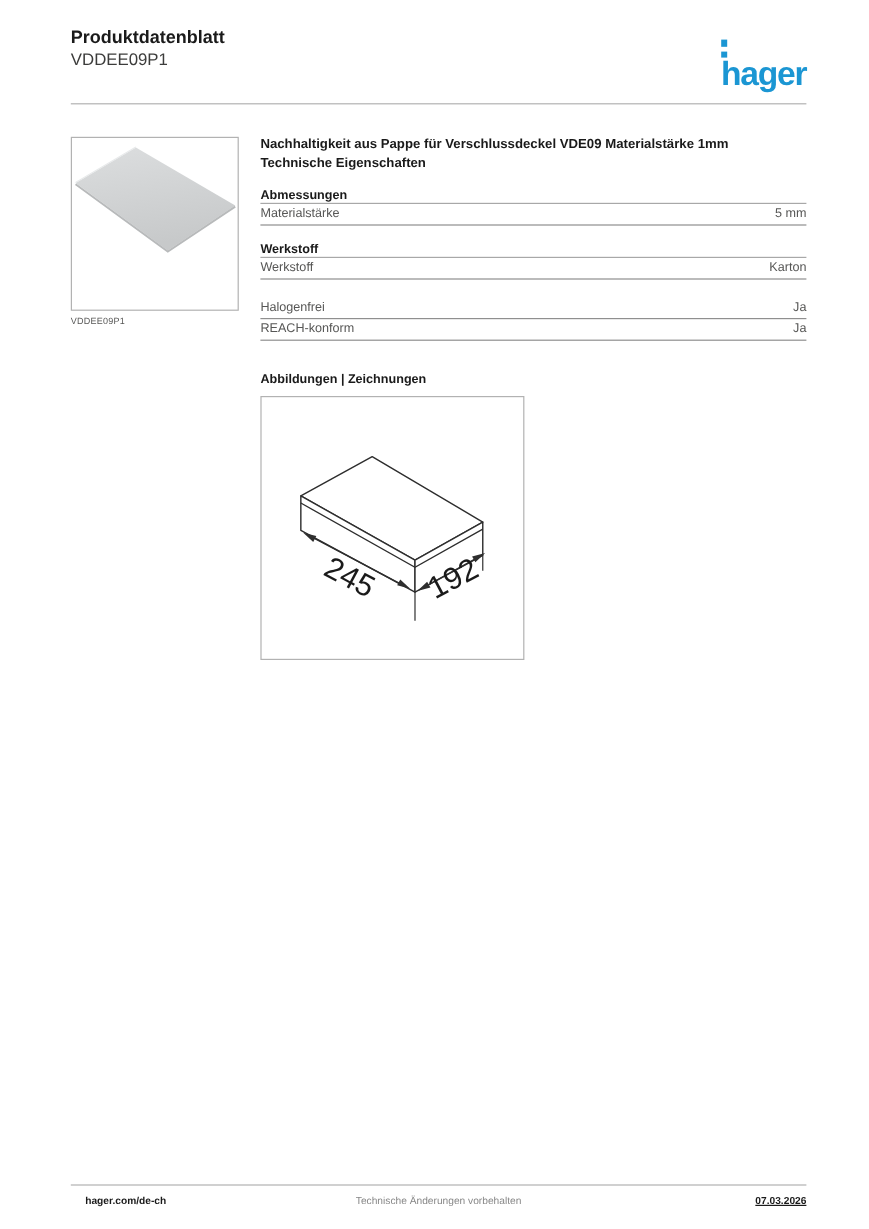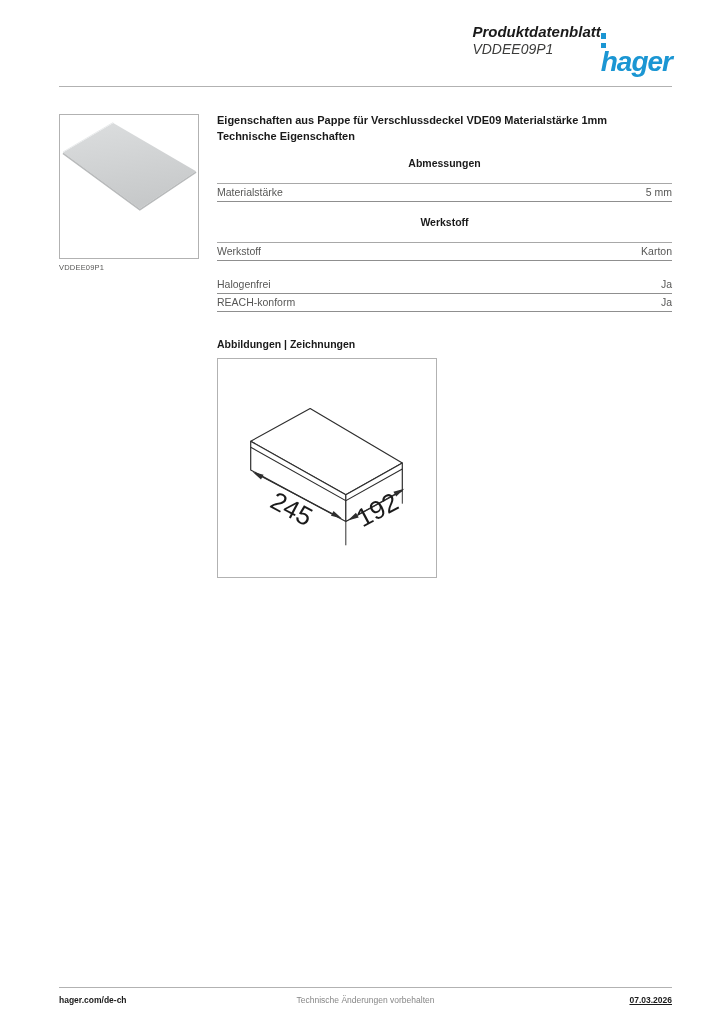--- a/index.html
+++ b/index.html
@@ -10,23 +10,22 @@
     background:#ffffff;
     font-family:"Liberation Sans", sans-serif;
     color:#1a1a1a;
     overflow:hidden;
   }
 
   
   .header {
     margin:23px 52px 0 59px;
     display:flex;
-    justify-content:flex-end;
+    justify-content:space-between;
     align-items:flex-start;
-    font-style:italic;
   }
   .header-title { font-size:15px; line-height:17px; font-weight:bold; color:#1a1a1a; }
   .header-code  { font-size:14px; line-height:16px; font-weight:400; color:#3c3c3b; margin-top:1px; }
   .logo {
     display:flex; align-items:flex-start;
     font-weight:bold; font-size:28px; line-height:28px;
     letter-spacing:-1px;
     margin-top:2px;
     flex-direction:column;
   }
@@ -48,23 +47,22 @@
   .image-box svg { display:block; width:100%; height:100%; }
   .image-caption { margin-top:4px; font-size:7.5px; color:#575756; letter-spacing:0.2px; }
 
   .right-col { flex:1; min-width:0; }
   .desc-title { font-size:11px; line-height:13px; font-weight:bold; color:#1a1a1a; }
   .tech-title { margin-top:3px; font-size:11px; line-height:13px; font-weight:bold; }
 
   .spec-section { margin-top:15px; }
   .spec-title {
     font-size:10.5px; line-height:11px; font-weight:bold; color:#1a1a1a;
-    padding-bottom:14px;
+    padding-bottom:0;
     border-bottom:1px solid #a8a8a8;
-    text-align:center;
   }
   .spec-row {
     display:flex; justify-content:space-between;
     font-size:10.5px; line-height:11px; color:#575756;
     padding:3px 0 3px 0;
     border-bottom:1px solid #8f8f8f;
   }
 
   .drawings-title { margin-top:26px; font-size:10.5px; line-height:12px; font-weight:bold; }
   .drawing-box {
@@ -77,21 +75,21 @@
   svg text { font-family:"Liberation Sans", sans-serif; }
 
   
   .footer {
     position:absolute; left:59px; right:52px; top:987px;
     border-top:1px solid #b2b2b2;
     padding-top:7px;
     font-size:8.5px; line-height:10px;
   }
   .footer-inner { position:relative; display:flex; justify-content:space-between; }
-  .footer-left  { font-weight:bold; color:#1a1a1a; }
+  .footer-left  { font-weight:bold; color:#1a1a1a;margin-left:12px; }
   .footer-right { font-weight:bold; color:#1a1a1a;text-decoration:underline; }
   .footer-center {
     position:absolute; left:50%; transform:translateX(-50%);
     color:#878787; font-weight:400; white-space:nowrap;text-align:center;
   }
 </style>
 </head>
 <body>
 
 <div class="page">
@@ -124,21 +122,21 @@
           </defs>
           <polygon points="3,38 54,8 138,57 81,95" fill="url(#sheetGrad)"></polygon>
           <polyline points="3,39 81,96 138,58" fill="none" stroke="#b8babb" stroke-width="1.6"></polyline>
           <polyline points="3,37.5 54,7.5" fill="none" stroke="#e8eaeb" stroke-width="1"></polyline>
         </svg>
       </div>
       <div class="image-caption">VDDEE09P1</div>
     </div>
 
     <div class="right-col">
-      <div class="desc-title">Eigenschaften aus Pappe für Verschlussdeckel VDE09 Materialstärke 1mm</div>
+      <div class="desc-title">Nachhaltigkeit aus Pappe für Verschlussdeckel VDE09 Materialstärke 1mm</div>
       <div class="tech-title">Technische Eigenschaften</div>
 
       <div id="spec-sections">
           <div class="spec-section">
             <div class="spec-title">Abmessungen</div>
             <div class="spec-row">
               <span>Materialstärke</span>
               <span>5 mm</span>
             </div>
           </div>

